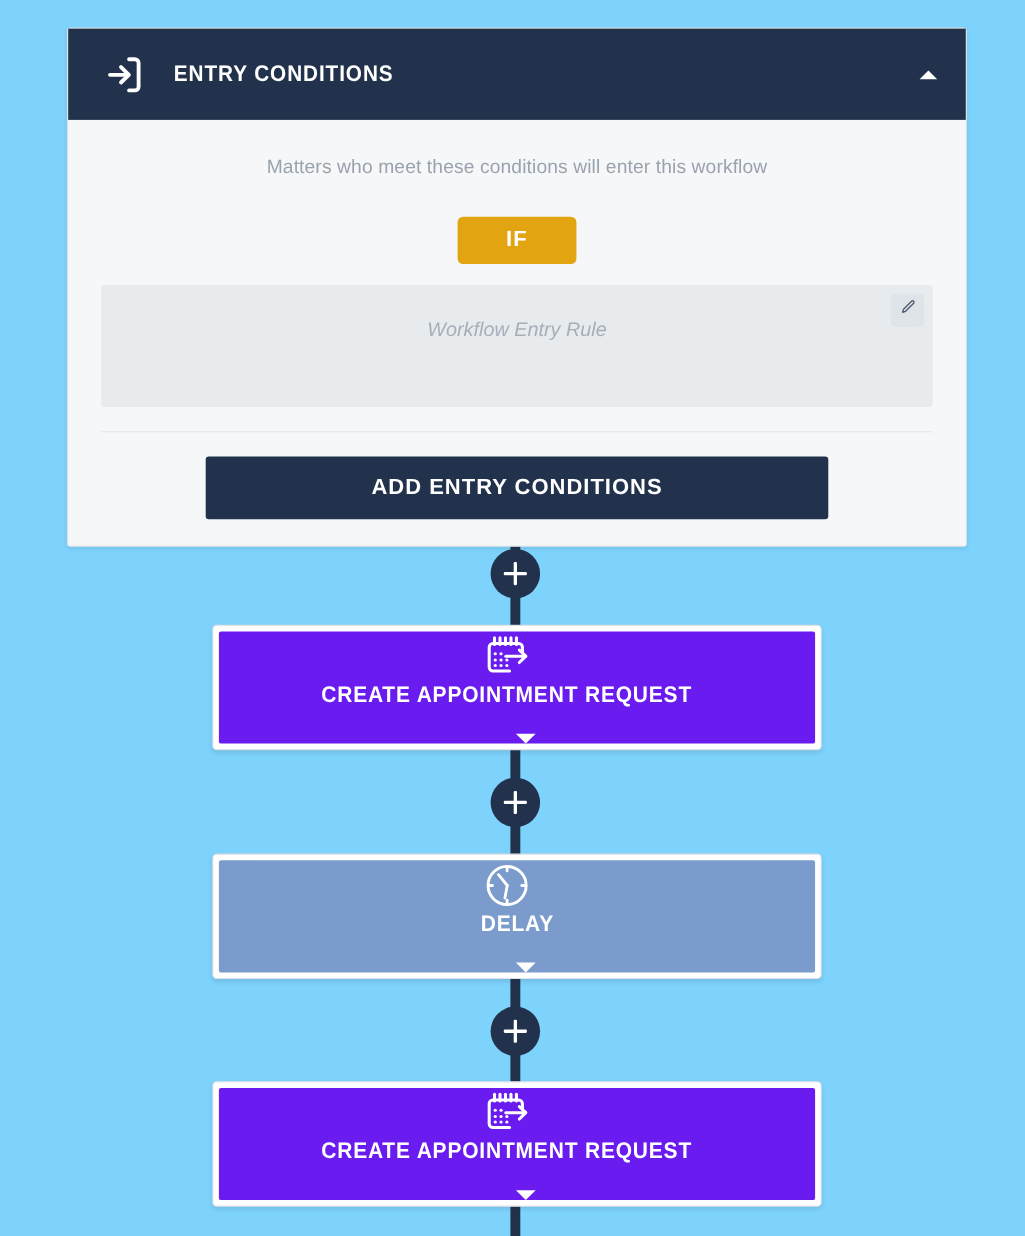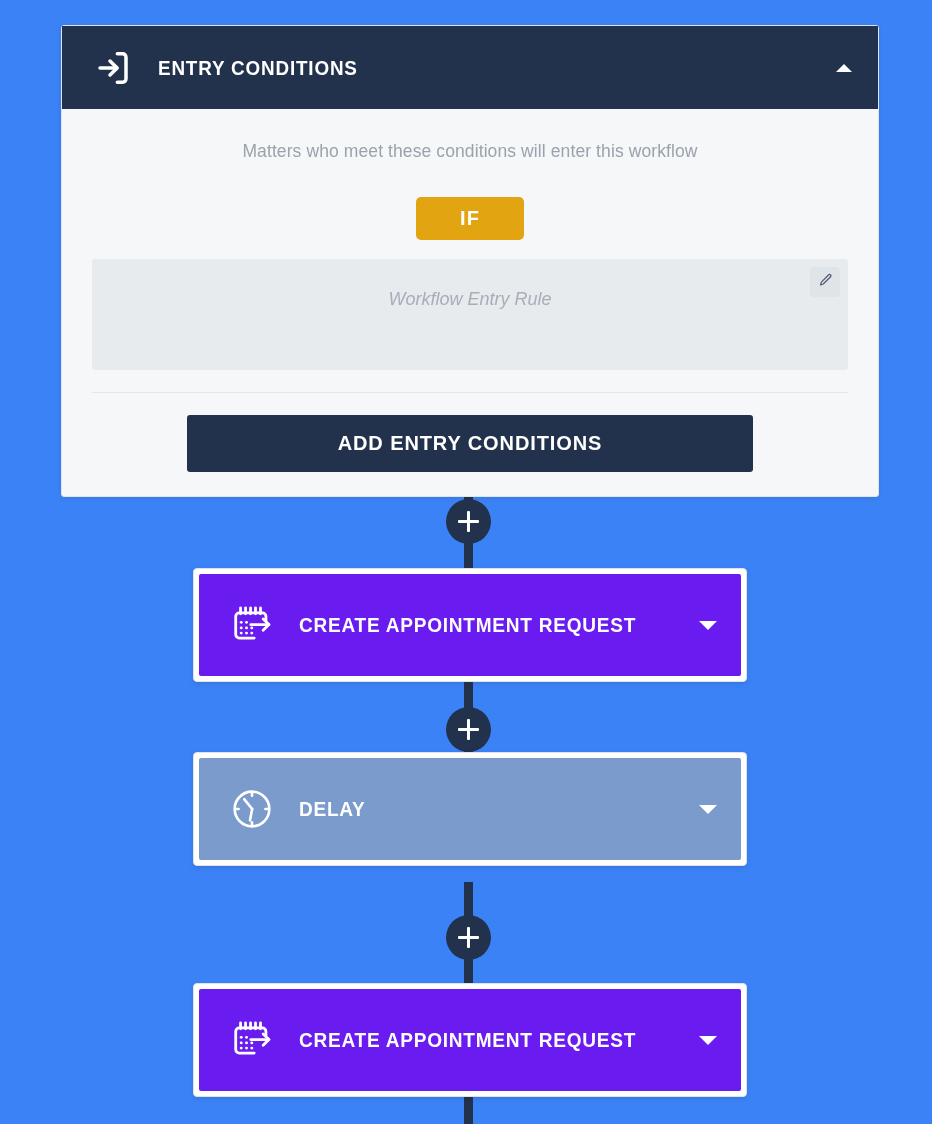--- a/index.html
+++ b/index.html
@@ -12,21 +12,21 @@
     height: 1124px;
     overflow: hidden;
     font-family: "Liberation Sans", sans-serif;
     -webkit-font-smoothing: antialiased;
   }
 
   .canvas {
     position: relative;
     width: 932px;
     height: 1124px;
-    background: #3b82f6;
+    background: #7dd3fc;
   }
 
   
   .entry-panel {
     position: absolute;
     left: 61px;
     top: 25px;
     width: 818px;
     background: #f5f7f8;
     border: 1px solid #e2e5e8;
@@ -216,20 +216,21 @@
   }
   .action-inner {
     width: 100%;
     height: 100%;
     border-radius: 2px;
     display: flex;
     align-items: center;
     padding: 0 24px 0 30px;
     box-sizing: border-box;
     cursor: pointer;
+    flex-direction: column;
   }
   .action-inner.purple { background: #6a1bf0; }
   .action-inner.blue   { background: #7a9bcc; }
 
   .action-icon {
     width: 46px;
     height: 46px;
     flex: 0 0 auto;
     display: flex;
     align-items: center;
@@ -335,21 +336,21 @@
       <span class="action-title">CREATE APPOINTMENT REQUEST</span>
       <span class="action-caret"></span>
     </div>
   </div>
 
   <div class="plus-node" style="top:707px;">
     <span class="bar-h"></span>
     <span class="bar-v"></span>
   </div>
 
-  <div class="action-card" style="top:752px;">
+  <div class="action-card" style="top:776px;">
     <div class="action-inner blue">
       <span class="action-icon">
         <svg width="46" height="46" viewBox="0 0 30 30" fill="none" stroke="#ffffff" stroke-width="1.7" stroke-linecap="round" stroke-linejoin="round">
           <circle cx="15" cy="15" r="11.3"></circle>
           <line x1="15" y1="3.9" x2="15" y2="6.3"></line>
           <line x1="15" y1="23.7" x2="15" y2="26.1"></line>
           <line x1="3.9" y1="15" x2="6.3" y2="15"></line>
           <line x1="23.7" y1="15" x2="26.1" y2="15"></line>
           <line x1="15.1" y1="15" x2="9.9" y2="8.6"></line>
           <line x1="15.1" y1="15" x2="13.7" y2="22.4"></line>

